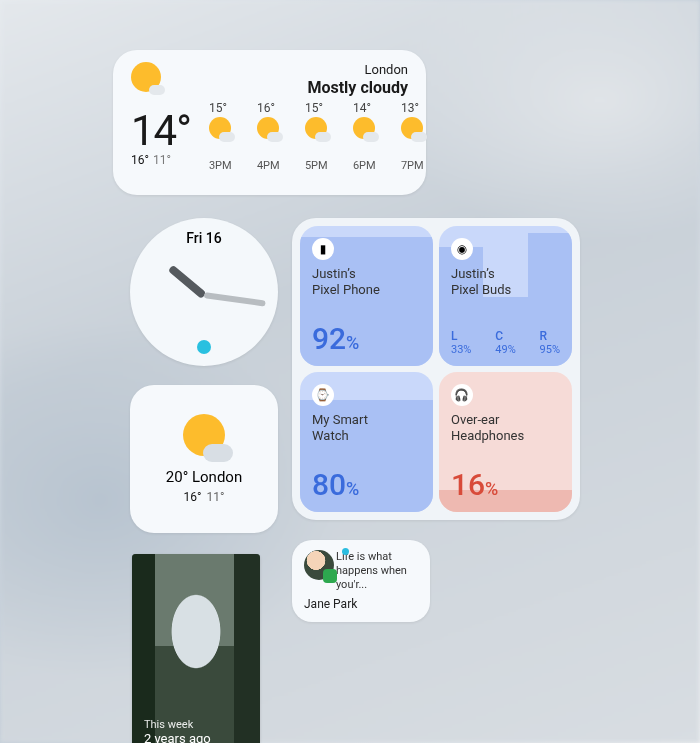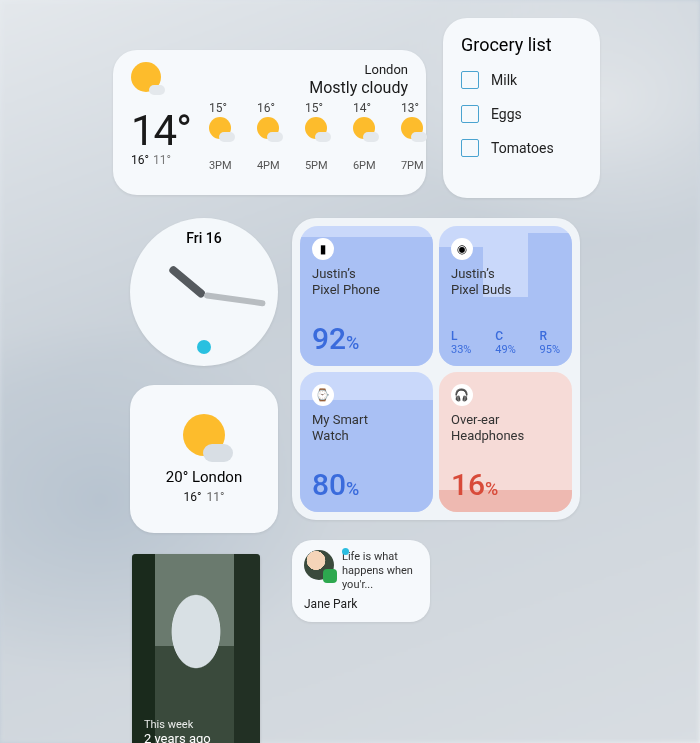--- a/index.html
+++ b/index.html
@@ -4,21 +4,21 @@
 <style>
   html,body{margin:0;padding:0;width:700px;height:743px;font-family:-apple-system,BlinkMacSystemFont,'Segoe UI',Roboto,Arial,sans-serif;overflow:hidden}
   body{background:linear-gradient(135deg,#e8ecf0 0%,#d4dce4 30%,#c0ccd8 50%,#dce2e8 70%,#f0f2f4 100%);position:relative}
   .bg{position:absolute;inset:0;background:radial-gradient(ellipse 400px 300px at 100px 500px,#b8c4d0 0%,transparent 60%),radial-gradient(ellipse 300px 200px at 600px 100px,#e0e4e8 0%,transparent 70%),linear-gradient(160deg,#e4e8ec 0%,#c8d0d8 40%,#d8dde2 100%);filter:blur(2px)}
   .stage{position:relative;width:700px;height:743px}
   .card{position:absolute;background:#f6f9fc;border-radius:24px;box-shadow:0 1px 3px rgba(0,0,0,.08)}
   
   .weather-wide{left:113px;top:50px;width:313px;height:145px;padding:12px 18px 27px;box-sizing:border-box;color:#1a1a1a}
   .ww-head{display:flex;align-items:flex-start;justify-content:space-between}
   .ww-loc{text-align:right;font-size:13px;line-height:1.2}
-  .ww-cond{font-size:16px;font-weight:400}
+  .ww-cond{font-size:16px;font-weight:700}
   .ww-row{display:flex;align-items:center;gap:14px;margin-top:4px}
   .ww-temp{font-size:42px;font-weight:400;letter-spacing:-1px}
   .ww-hl{font-size:12px;margin-top:-2px}
   .ww-hl .hi{color:#111;margin-right:4px}
   .ww-hl .lo{color:#7a7a7a}
   .ww-fc{display:flex;gap:8px;margin-left:4px}
   .fc{display:flex;flex-direction:column;align-items:flex-start;width:40px;font-size:11px;color:#666}
   .fc .t{font-size:12px;color:#444;margin-bottom:2px}
   .fc .h{font-size:11px;color:#555;margin-top:20px}
   .sun{width:22px;height:22px;border-radius:50%;background:#fdbc2c;position:relative;display:inline-block}
@@ -75,21 +75,21 @@
   .memory .trees{position:absolute;inset:0;background:
      linear-gradient(90deg,#1a2a1c 0 18%,transparent 18% 100%),
      linear-gradient(-90deg,#223024 0 20%,transparent 20% 100%),
      radial-gradient(ellipse 40px 60px at 50% 38%,#d8e0e4 0 60%,transparent 62%),
      linear-gradient(180deg,#6a7a6e 0 45%,#3a4a3c 45% 100%)}
   .memory .txt{position:absolute;left:12px;bottom:12px}
   .memory .txt .a{font-size:11px;opacity:.9}
   .memory .txt .b{font-size:13px}
   
   .notif{left:292px;top:540px;width:138px;height:82px;padding:10px 12px;box-sizing:border-box;font-size:11px;border-radius:20px}
-  .notif .row1{display:flex;gap:8px}
+  .notif .row1{display:flex;gap:2px}
   .notif .av{width:30px;height:30px;border-radius:50%;background:radial-gradient(circle at 40% 35%,#f4d4b8 0 35%,#3a4a3c 36% 100%);flex:none;position:relative}
   .notif .av::after{content:"";position:absolute;right:-3px;bottom:-3px;width:14px;height:14px;border-radius:4px;background:#2da84f}
   .notif .badge{width:7px;height:7px;border-radius:50%;background:#2bbde0;position:absolute;left:50px;top:8px}
   .notif .msg{font-size:11px;line-height:1.25;color:#333}
   .notif .who{font-size:12px;margin-top:6px;color:#222}
 </style>
 </head>
 <body>
 <div class="bg"></div>
 <div class="stage">
@@ -132,35 +132,20 @@
           </div>
       <div class="fc">
             <span class="t">13°</span>
             <span class="sun cloud"></span>
             <span class="h">7PM</span>
           </div>
     </div>
   </div>
 </div>
 
-<div class="card grocery">
-  <h3>Grocery list</h3>
-  <div class="g-item">
-        <span class="g-box"></span>
-        <span>Milk</span>
-      </div>
-  <div class="g-item">
-        <span class="g-box"></span>
-        <span>Eggs</span>
-      </div>
-  <div class="g-item">
-        <span class="g-box"></span>
-        <span>Tomatoes</span>
-      </div>
-</div>
 
 <div class="card clock">
   <div class="lbl">Fri 16</div>
   <div class="hand h"></div>
   <div class="hand m"></div>
   <div class="dot"></div>
 </div>
 
 <div class="card batt">
   <div class="dev blue p92">

